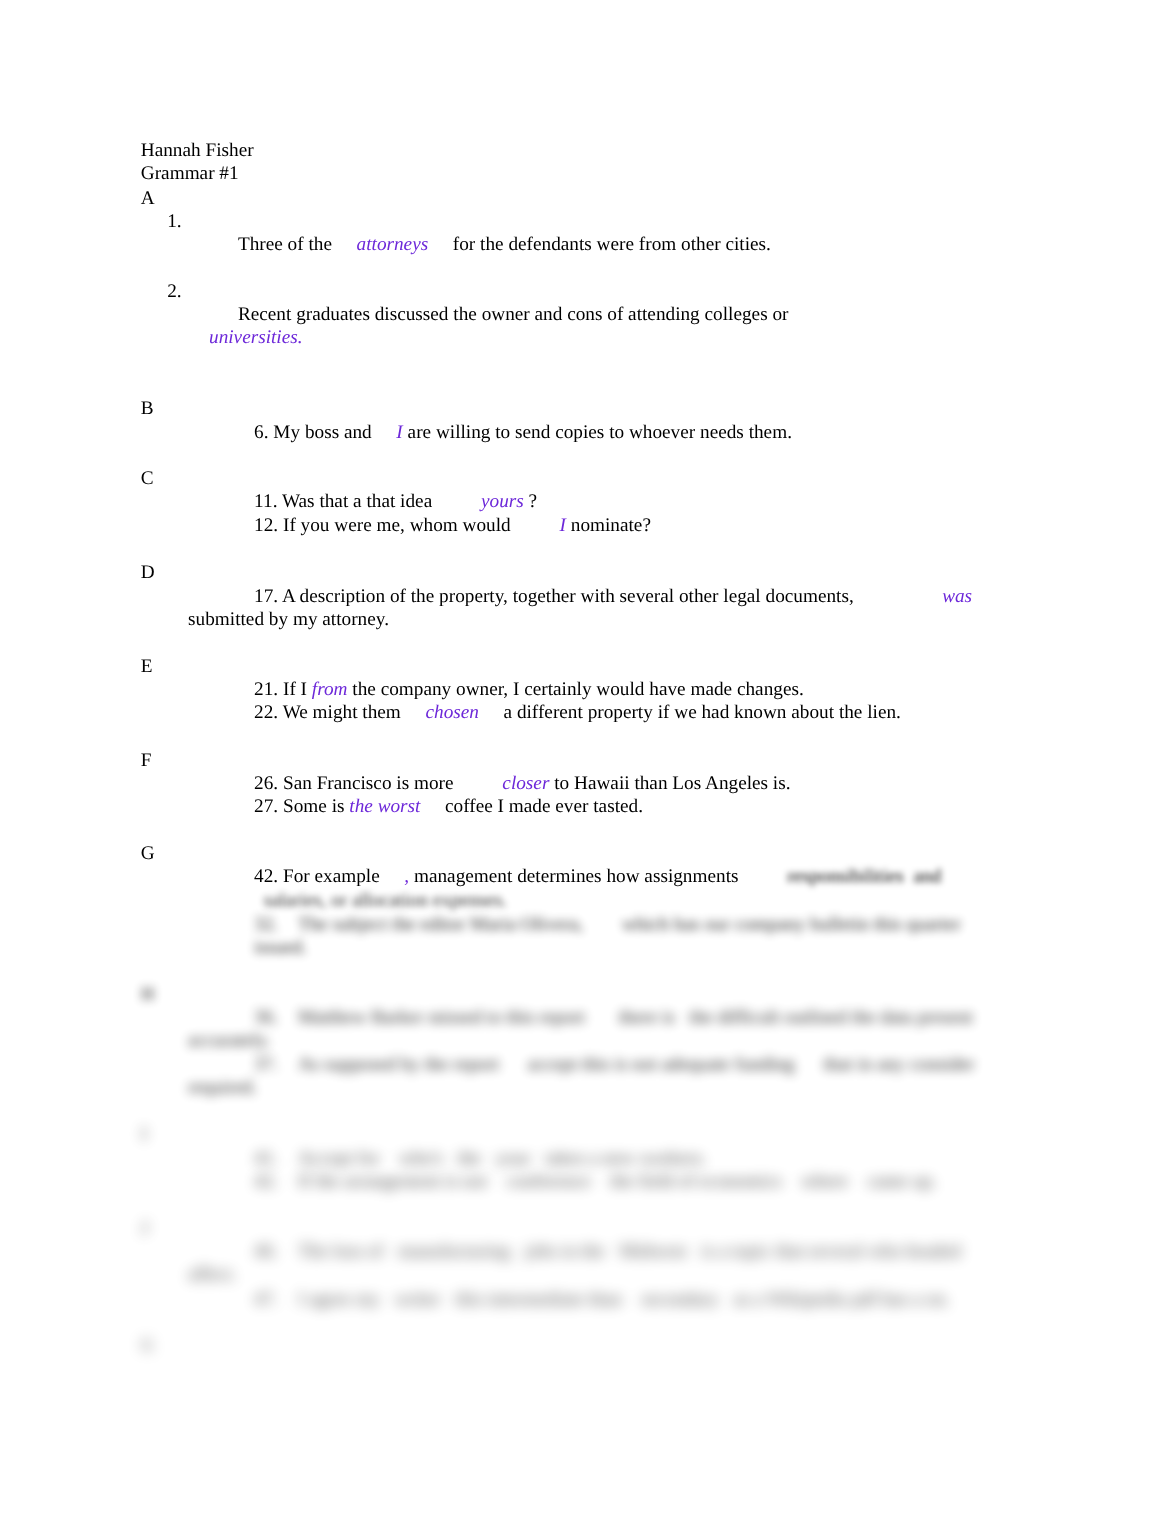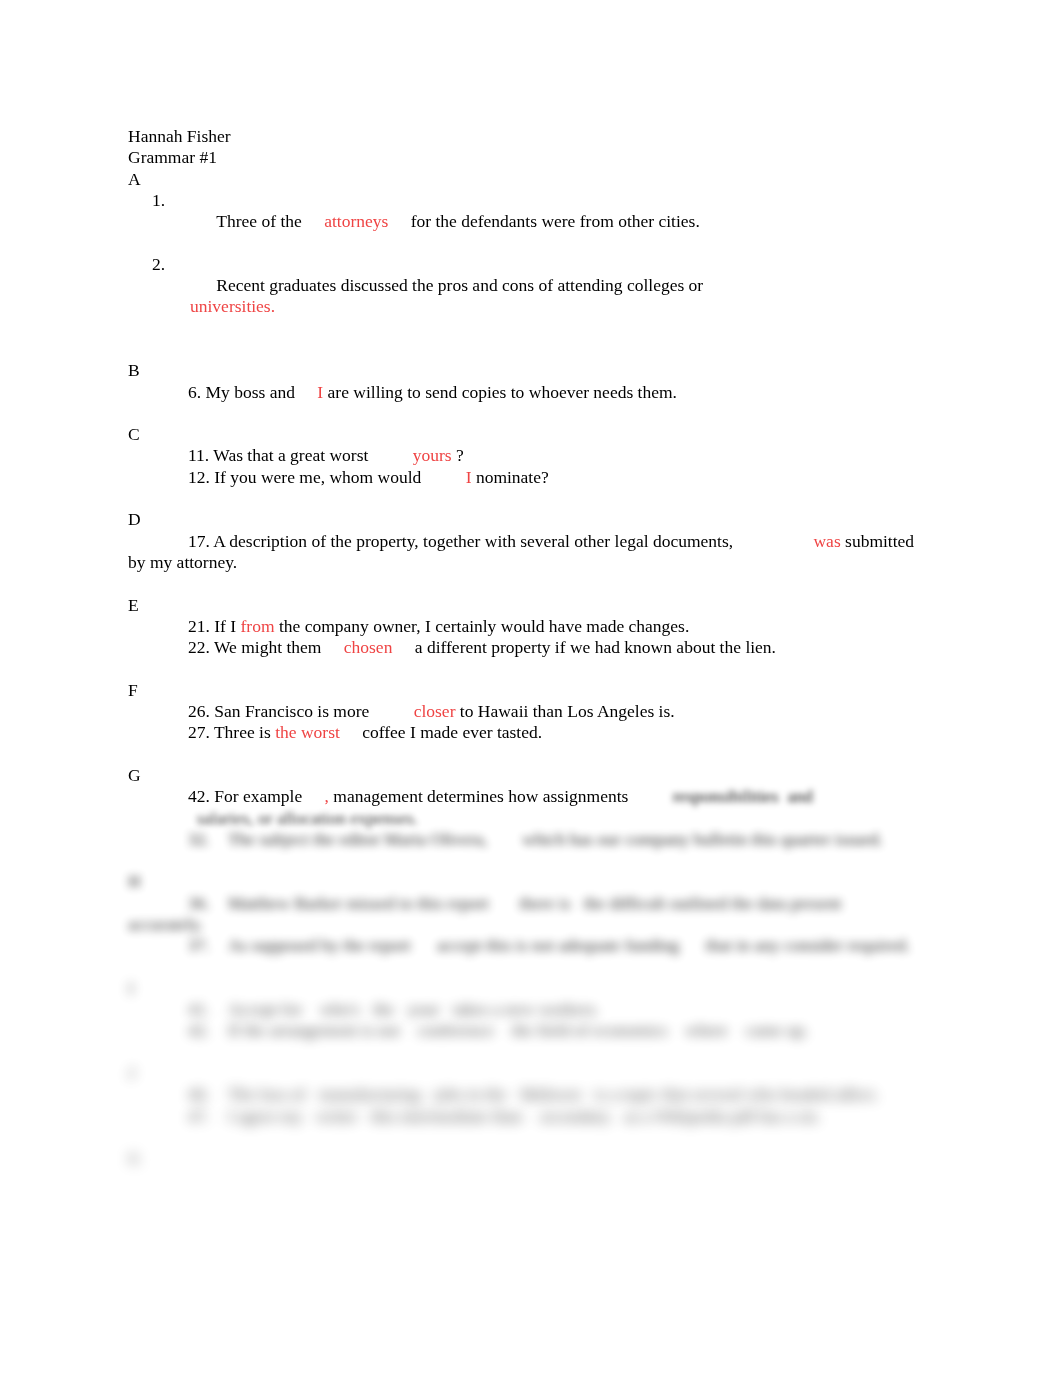--- a/index.html
+++ b/index.html
@@ -69,29 +69,31 @@
     width: 34px;
   }
 
   
   .tab-item {
     font-size: 17.5px;
     line-height: 21.3px;
     padding-left: 60px;
     white-space: pre-wrap;
     text-indent: 0;
+    margin-left: 43px;
   }
   
   .tab-item.wrapping {
     padding-left: 0;
     text-indent: 60px;
   }
 
   .ans {
-    color: #ef4444;
+    color: #6d28d9;
+    font-style: italic;
   }
 
   
   .tabgap-sm { display: inline-block; width: 18px; }
   .tabgap-md { display: inline-block; width: 40px; }
   .tabgap-lg { display: inline-block; width: 76px; }
   .tabgap-xl { display: inline-block; width: 150px; }
   .blur-3  { filter: blur(3.2px); }
   .blur-4  { filter: blur(4.2px); }
   .blur-5  { filter: blur(5.0px); }
@@ -119,35 +121,35 @@
     <div class="meta-line">Hannah Fisher</div>
     <div class="meta-line">Grammar #1</div>
 
     <div class="section-letter">A</div>
 
     <div class="ol-item">
       <span class="marker">1.</span><span>Three of the </span><span class="tabgap-sm"></span><span class="ans">attorneys</span><span class="tabgap-sm"></span><span> for the defendants were from other cities.</span>
     </div>
 
     <div class="ol-item">
-      <span class="marker">2.</span><span>Recent graduates discussed the pros and cons of attending colleges or </span><span class="tabgap-xl"></span><span class="ans">universities.</span>
+      <span class="marker">2.</span><span>Recent graduates discussed the owner and cons of attending colleges or </span><span class="tabgap-xl"></span><span class="ans">universities.</span>
     </div>
 
     <div class="blank-line"></div>
 
     <div class="section-letter">B</div>
 
     <div class="tab-item"><span>6.</span><span> My boss and </span><span class="tabgap-sm"></span><span class="ans">I</span><span> are willing to send copies to whoever needs them.</span></div>
 
 
     <div class="blank-line"></div>
 
     <div class="section-letter">C</div>
 
-    <div class="tab-item"><span>11.</span><span> Was that a great worst </span><span class="tabgap-md"></span><span class="ans">yours</span><span> ?</span></div>
+    <div class="tab-item"><span>11.</span><span> Was that a that idea </span><span class="tabgap-md"></span><span class="ans">yours</span><span> ?</span></div>
 
     <div class="tab-item"><span>12.</span><span> If you were me, whom would </span><span class="tabgap-md"></span><span class="ans">I</span><span> nominate?</span></div>
 
     <div class="blank-line"></div>
 
     <div class="section-letter">D</div>
 
 
     <div class="tab-item wrapping"><span>17.</span><span> A description of the property, together with several other legal documents, </span><span class="tabgap-lg"></span><span class="ans">was</span><span> submitted by my attorney.</span></div>
 
@@ -158,21 +160,21 @@
     <div class="tab-item"><span>21.</span><span> If I </span><span class="ans">from</span><span> the company owner, I certainly would have made changes.</span></div>
 
     <div class="tab-item"><span>22.</span><span> We might them </span><span class="tabgap-sm"></span><span class="ans">chosen</span><span class="tabgap-sm"></span><span> a different property if we had known about the lien.</span></div>
 
     <div class="blank-line"></div>
 
     <div class="section-letter">F</div>
 
     <div class="tab-item"><span>26.</span><span> San Francisco is more </span><span class="tabgap-md"></span><span class="ans">closer</span><span> to Hawaii than Los Angeles is.</span></div>
 
-    <div class="tab-item"><span>27.</span><span> Three is </span><span class="ans">the worst</span><span class="tabgap-sm"></span><span> coffee I made ever tasted.</span></div>
+    <div class="tab-item"><span>27.</span><span> Some is </span><span class="ans">the worst</span><span class="tabgap-sm"></span><span> coffee I made ever tasted.</span></div>
 
     <div class="blank-line"></div>
 
     <div class="section-letter">G</div>
 
     <div class="tab-item"><span>42.</span><span> For example </span><span class="tabgap-sm"></span><span class="ans">,</span><span> management determines how assignments </span><span class="tabgap-md"></span><span class="partial-blur-tail">responsibilities  and</span></div>
 
     <div class="tab-item wrapping blur-3 fade-deep"><span>  salaries, or allocation expenses.</span></div>
 
     <div class="tab-item blur-4 fade-deep"><span>32.</span><span class="tabgap-sm"></span><span>The subject the editor Maria Olivera,        which has our company bulletin this quarter issued.</span></div>

